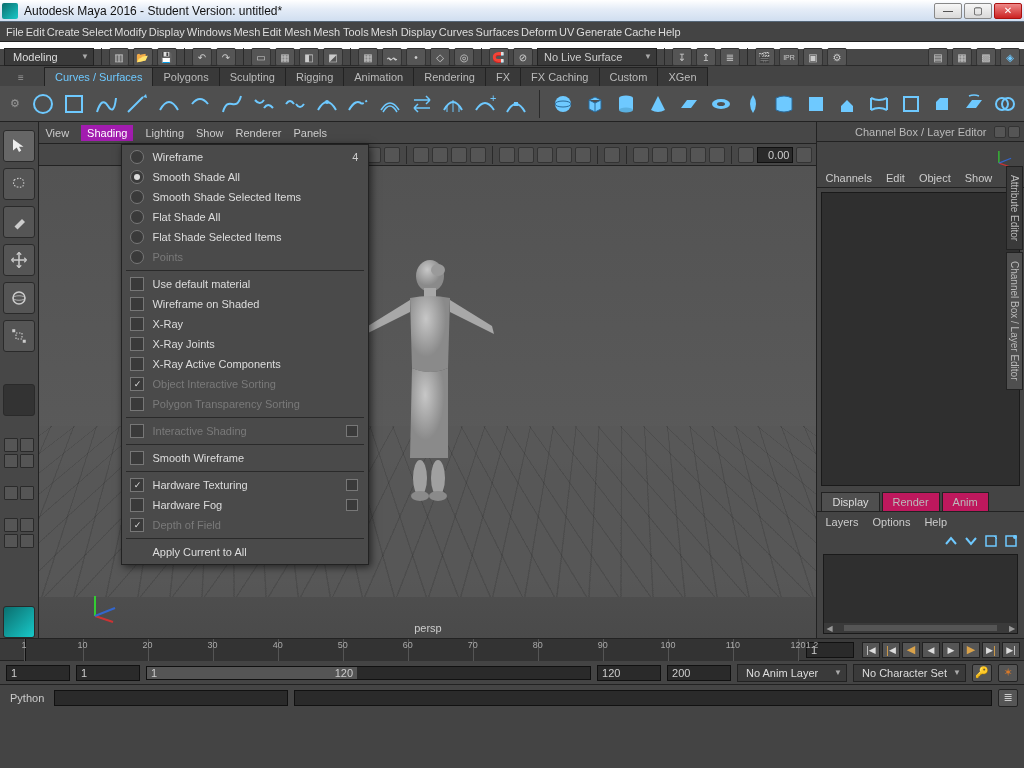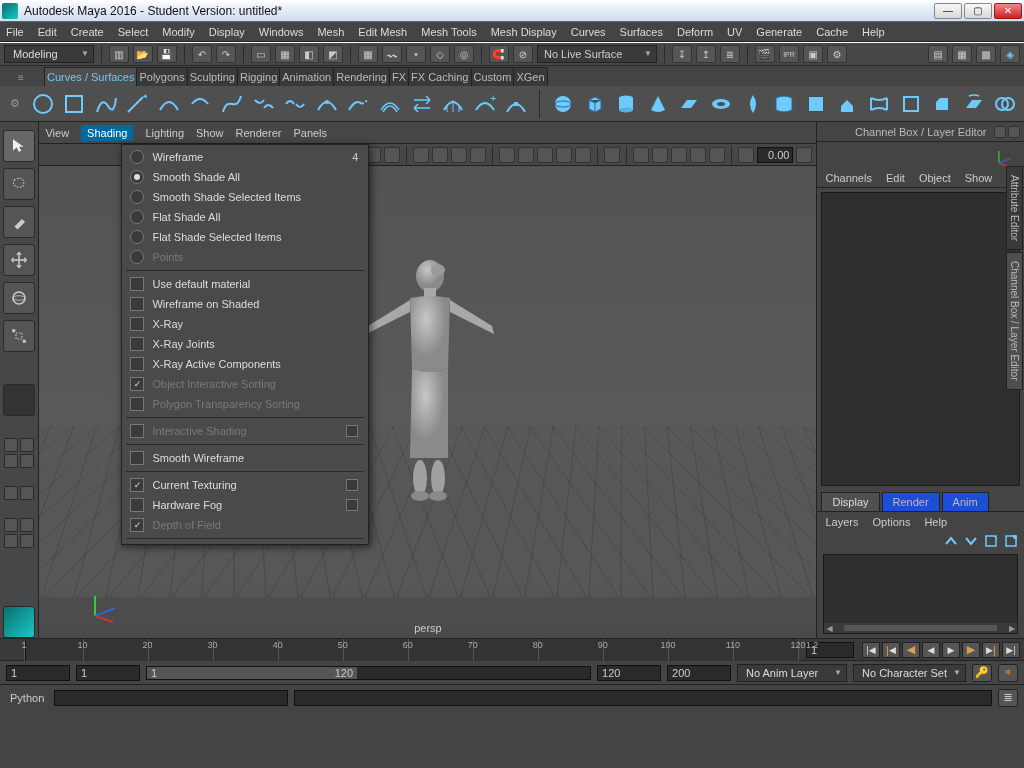--- a/index.html
+++ b/index.html
@@ -6,55 +6,55 @@
 body { width: 1024px; height: 768px; background: #444; overflow: hidden; color: #ccc; }
 
 
 .titlebar { height: 22px; background: linear-gradient(#fff,#e4ecf7 45%,#d0def0); display: flex; align-items: center; padding: 0 2px; border-bottom: 1px solid #567; }
 .titlebar .logo { width: 16px; height: 16px; background: linear-gradient(135deg,#0b6e6e,#18c9c9); border-radius: 2px; margin-right: 6px; }
 .titlebar .title { color: #111; font-size: 12px; flex: 1; }
 .win-btn { width: 28px; height: 16px; margin-left: 2px; border: 1px solid #888; background: linear-gradient(#f7f7f7,#d9d9d9); border-radius: 2px; display: flex; align-items: center; justify-content: center; color: #222; font-size: 10px; }
 .win-btn.close { background: linear-gradient(#e88,#c22); border-color: #a11; color: #fff; }
 
 
-.menubar { height: 20px; background: #444; display: flex; align-items: center; padding: 0 6px; gap: 14px; border-bottom: 1px solid #222; }
+.menubar { height: 20px; background: #444; display: flex; align-items: center; padding: 0 6px; gap: 2px; border-bottom: 1px solid #222; }
 .menubar span { color: #ddd; }
 
 
-.toolbar { height: 24px; background: #474747; display: flex; align-items: center; padding: 0 4px; gap: 4px; border-top: 1px solid #ffffff; border-bottom: 1px solid #2a2a2a; }
+.toolbar { height: 24px; background: #474747; display: flex; align-items: center; padding: 0 4px; gap: 4px; border-top: 7px solid #ffffff; border-bottom: 1px solid #2a2a2a; }
 .dropdown { background: #3a3a3a; border: 1px solid #222; color: #ddd; padding: 2px 18px 2px 8px; position: relative; min-width: 90px; }
 .dropdown::after { content: "▼"; position: absolute; right: 4px; top: 3px; font-size: 8px; color: #aaa; }
 .tb-icon { width: 20px; height: 18px; background: #555; border: 1px solid #333; border-radius: 2px; display: flex; align-items: center; justify-content: center; color: #ccc; font-size: 10px; }
 .tb-sep { width: 1px; height: 18px; background: #2a2a2a; margin: 0 3px; }
 .nolive { background: #3a3a3a; border: 1px solid #222; padding: 2px 18px 2px 6px; min-width: 120px; color: #ccc; position: relative; }
 .nolive::after { content: "▼"; position: absolute; right: 4px; top: 3px; font-size: 8px; color: #aaa; }
 
 
 .shelftabs { height: 20px; background: #444; display: flex; align-items: flex-end; padding-left: 44px; gap: 0; }
-.shelftab { padding: 3px 2px; background: #393939; color: #bbb; border: 1px solid #222; border-bottom: none; margin-right: -1px; }
+.shelftab { padding: 3px 10px; background: #393939; color: #bbb; border: 1px solid #222; border-bottom: none; margin-right: -1px; }
 .shelftab.active { background: #4f4f4f; color: #6ec9ff; }
 
 
 .shelf { height: 36px; background: #4f4f4f; display: flex; align-items: center; padding: 0 6px; gap: 6px; border-bottom: 1px solid #222; position: relative; }
 .shelf-icon { width: 26px; height: 26px; display: flex; align-items: center; justify-content: center; }
 .shelf-icon svg { width: 24px; height: 24px; }
 .shelf-sep { width: 1px; height: 28px; background: #2a2a2a; margin: 0 4px; }
 
 
 .main { display: flex; height: 516px; }
 .left-tools { width: 44px; background: #474747; border-right: 1px solid #222; display: flex; flex-direction: column; align-items: center; padding-top: 8px; gap: 6px; }
 .tool { width: 32px; height: 32px; background: #555; border: 1px solid #2a2a2a; border-radius: 3px; display: flex; align-items: center; justify-content: center; color: #ddd; }
 .tool.sel { background: #666; }
 .tool.small { width: 14px; height: 14px; background: #555; border-radius: 1px; }
 .grid2 { display: grid; grid-template-columns: 14px 14px; gap: 2px; }
 
 .viewport-wrap { flex: 1; background: #3a3a3a; position: relative; display: flex; flex-direction: column; }
 .panel-menu { height: 22px; background: #474747; display: flex; align-items: center; padding: 0 6px; gap: 12px; border-bottom: 1px solid #222; }
 .panel-menu span { color: #ccc; }
-.panel-menu span.hl { background: #0369a1; color: #fff; padding: 2px 6px; }
+.panel-menu span.hl { background: #a21caf; color: #fff; padding: 2px 6px; }
 
 .panel-tb { height: 22px; background: #474747; display: flex; align-items: center; padding: 0 4px; gap: 3px; border-bottom: 1px solid #222; }
 .pt-icon { width: 16px; height: 16px; background: #555; border: 1px solid #333; border-radius: 2px; }
 .pt-field { width: 36px; height: 16px; background: #2a2a2a; border: 1px solid #111; color: #ccc; text-align: right; padding-right: 3px; line-height: 14px; }
 
 .viewport { flex: 1; background: linear-gradient(#535353 0%, #5a5a5a 60%, #4a4a4a 100%); position: relative; overflow: hidden; }
 .grid-floor { position: absolute; left: 0; right: 0; top: 55%; bottom: 0; background:
   repeating-linear-gradient(75deg, rgba(0,0,0,0.15) 0 1px, transparent 1px 22px),
   repeating-linear-gradient(-75deg, rgba(0,0,0,0.15) 0 1px, transparent 1px 22px),
   #575757;
@@ -76,21 +76,21 @@
 .sm-row.dim { color: #7a7a7a; }
 .sm-sep { height: 1px; background: #2a2a2a; margin: 3px 4px; }
 
 
 .right-panel { width: 232px; background: #444; border-left: 1px solid #222; display: flex; flex-direction: column; }
 .rp-title { height: 20px; display: flex; align-items: center; justify-content: center; color: #bbb; border-bottom: 1px solid #222; gap: 6px; }
 .rp-axis { height: 26px; display: flex; justify-content: flex-end; padding: 4px 8px; }
 .rp-sub { height: 20px; display: flex; align-items: center; gap: 14px; padding: 0 8px; color: #ccc; border-bottom: 1px solid #222; }
 .rp-body { flex: 1; background: #2f2f2f; margin: 4px; border: 1px solid #1a1a1a; }
 .rp-tabs { display: flex; gap: 2px; padding: 2px 4px 0; }
-.rp-tab { padding: 3px 10px; background: #1d4ed8; color: #bbb; border: 1px solid #222; border-bottom: none; }
+.rp-tab { padding: 3px 10px; background: #be185d; color: #bbb; border: 1px solid #222; border-bottom: none; }
 .rp-tab.active { background: #4f4f4f; color: #ddd; }
 .rp-tabs2 { display: flex; gap: 14px; padding: 4px 8px; color: #ccc; border-top: 1px solid #222; }
 .rp-layerbox { height: 80px; background: #2f2f2f; margin: 4px 6px; border: 1px solid #1a1a1a; position: relative; }
 .rp-layericons { display: flex; justify-content: flex-end; gap: 6px; padding: 2px 6px; }
 .layer-arrow { width: 14px; height: 14px; color: #6ec9ff; }
 .rp-scroll { position: absolute; bottom: 0; left: 0; right: 0; height: 10px; background: #3a3a3a; display: flex; align-items: center; }
 .rp-scroll .thumb { flex: 1; height: 6px; background: #555; margin: 0 10px; }
 .rp-scroll .arr { width: 10px; text-align: center; color: #999; font-size: 8px; }
 
 
@@ -576,33 +576,37 @@
           <span class="rbox"></span>
         </div>
       <div class="sm-sep"></div>
       <div class="sm-row">
           <span class="ck"></span>
           <span>Smooth Wireframe</span>
         </div>
       <div class="sm-sep"></div>
       <div class="sm-row">
           <span class="ck on"></span>
-          <span>Current Texturing</span>
+          <span>Hardware Texturing</span>
           <span class="rbox"></span>
         </div>
       <div class="sm-row">
           <span class="ck"></span>
           <span>Hardware Fog</span>
           <span class="rbox"></span>
         </div>
       <div class="sm-row dim">
           <span class="ck on"></span>
           <span>Depth of Field</span>
         </div>
       <div class="sm-sep"></div>
+      <div class="sm-row">
+          <span style="width:22px"></span>
+          <span>Apply Current to All</span>
+        </div>
     </div>
   </div>
 
   <div class="right-panel" style="position:relative;">
     <div class="rp-title">
       <span>Channel Box / Layer Editor</span>
       <span style="position:absolute; right:4px; display:flex; gap:2px;">
         <span class="pt-icon" style="width:12px;height:12px;"></span>
         <span class="pt-icon" style="width:12px;height:12px;"></span>
       </span>

